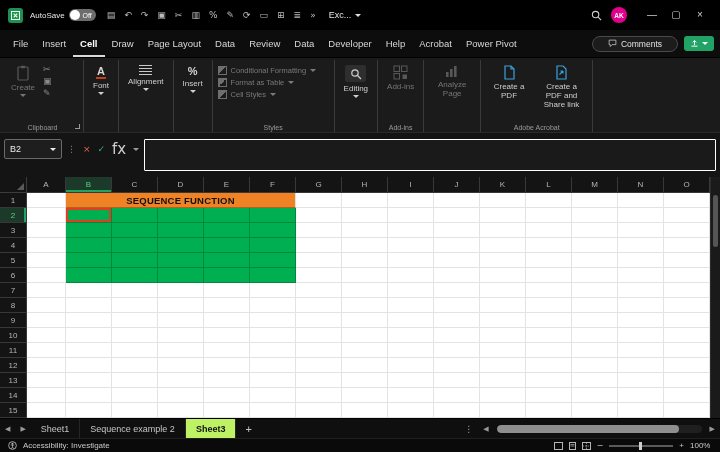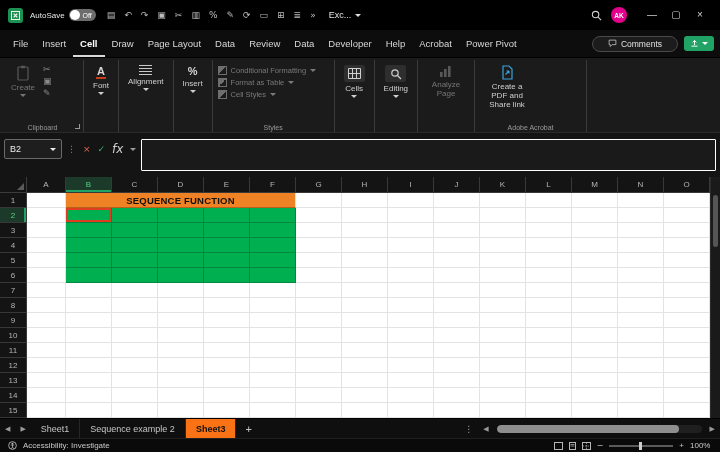--- a/index.html
+++ b/index.html
@@ -51,21 +51,21 @@
   .srow-ic{width:9px;height:9px;border:1px solid #6e6e6e;background:linear-gradient(135deg,#6e6e6e 50%,transparent 50%);flex:0 0 auto}
   .two-line{width:50px}
 
   
   .formulabar{height:45px;background:#141414;display:flex;align-items:flex-start;padding:6px 4px 0;gap:5px;border-top:1px solid #2a2a2a}
   .namebox{width:58px;height:20px;background:#1e1e1e;border:1px solid #6a6a6a;border-radius:2px;color:#ececec;font-size:9px;display:flex;align-items:center;justify-content:space-between;padding:0 5px}
   .fbtns{display:flex;align-items:center;gap:7px;height:20px;font-size:9px}
   .fsep{color:#7a7a7a;font-size:9px}
   .fcancel{color:#e0674f}
   .fenter{color:#3fae72}
-  .ffx{color:#cfcfcf;font-style:italic;font-size:12px}
+  .ffx{color:#cfcfcf;font-size:15px}
   .formula-input{flex:1;height:32px;border:1px solid #fff;background:#1a1a1a;border-radius:1px;color:#e8e8e8;font-size:9px;padding:2px 4px}
 
   
   .sheet{display:flex;background:#fff}
   .grid{display:grid;grid-template-columns:27px 39px repeat(14,46px);grid-template-rows:16px repeat(15,15px);width:710px;height:241px;background:#fff}
   .g-corner{background:#141414;border-right:1px solid #3c3c3c;border-bottom:1px solid #3c3c3c;position:relative}
   .g-corner::after{content:"";position:absolute;right:2px;bottom:2px;border-left:7px solid transparent;border-bottom:7px solid #5a5a5a}
   .g-ch,.g-rh{background:#141414;color:#b5b5b5;font-size:8px;display:flex;align-items:center;justify-content:center;border-right:1px solid #383838;border-bottom:1px solid #383838}
   .g-ch.hl,.g-rh.hl{background:#1c3a2a;color:#58d18a}
   .g-ch.hl{box-shadow:inset 0 -2px 0 #21a366}
@@ -75,21 +75,21 @@
   .g-cell.sel{position:relative;z-index:2}
   .g-banner{display:flex;align-items:center;justify-content:center;font-weight:bold;font-size:9.5px;letter-spacing:.2px;border-right:1px solid #e3e3e3;border-bottom:1px solid rgba(0,0,0,.25)}
   .vscroll{width:10px;height:241px;background:#1a1a1a;border-left:1px solid #2c2c2c;padding:2px}
   .vthumb{margin-top:16px;height:52px;background:#555;border-radius:3px}
 
   
   .sheetbar{height:20px;background:#0f0f0f;display:flex;align-items:center;color:#c6c6c6;font-size:9px;border-top:1px solid #000}
   .snav{padding:0 5px;color:#9a9a9a;font-size:7px}
   .sheet-tabs{display:flex;height:100%}
   .sheet-tab{height:100%;display:flex;align-items:center;padding:0 10px;color:#c6c6c6;border-right:1px solid #262626;white-space:nowrap}
-  .sheet-tab.active{background:#f97316;color:#111;font-weight:bold;}
+  .sheet-tab.active{background:#bef264;color:#111;font-weight:bold;}
   .add-sheet{padding:0 9px;color:#c6c6c6;font-size:11px}
   .sspacer{flex:1}
   .hscroll{width:205px;height:8px;background:#1f1f1f;border-radius:4px;margin:0 3px;overflow:hidden}
   .hthumb{width:182px;height:8px;background:#8f8f8f;border-radius:4px}
 
   
   .statusbar{height:14px;background:#0a0a0a;border-top:1px solid #1f1f1f;display:flex;align-items:center;padding:0 8px;gap:6px;font-size:8px;color:#c9c9c9}
   .view-ics{display:flex;gap:5px;align-items:center}
   .zoom-track{width:64px;height:2px;background:#5a5a5a;position:relative}
   .zoom-thumb{position:absolute;left:30px;top:-3px;width:3px;height:8px;background:#cfcfcf}
@@ -233,58 +233,66 @@
       </div>
       <div class="style-row">
         <span class="srow-ic"></span>
         <span>Cell Styles</span>
         <span class="chev"></span>
       </div>
     </div>
     <div class="rgroup-label">Styles</div>
   </div>
 
-  <div class="rgroup">
-    <div class="rbtn-big">
-      <span class="icon-tile">
-          <svg width="13" height="11" viewBox="0 0 13 11">
-            <path d="M0.5 0.5h12v10h-12zM0.5 5.5h12M4.5 0.5v10M8.5 0.5v10" fill="none" stroke="#cfcfcf" stroke-width="1"></path>
-          </svg>
-        </span>
-      <span>Cells</span>
-      <span class="chev"></span>
-    </div>
-  </div>
 
   <div class="rgroup">
     <div class="rbtn-big">
       <span class="icon-tile">
           <svg width="12" height="12" viewBox="0 0 12 12">
             <circle cx="5" cy="5" r="3.2" fill="none" stroke="#cfcfcf" stroke-width="1.2"></circle>
             <path d="M7.5 7.5L11 11" stroke="#cfcfcf" stroke-width="1.2"></path>
           </svg>
         </span>
       <span>Editing</span>
       <span class="chev"></span>
     </div>
   </div>
 
+  <div class="rgroup">
+    <div class="rbtn-big dim">
+      <svg width="15" height="15" viewBox="0 0 15 15">
+          <rect x="1" y="1" width="5.5" height="5.5" fill="none" stroke="#8a8a8a"></rect>
+          <rect x="8.5" y="1" width="5.5" height="5.5" fill="none" stroke="#8a8a8a"></rect>
+          <rect x="1" y="8.5" width="5.5" height="5.5" fill="none" stroke="#8a8a8a"></rect>
+          <rect x="9.5" y="9.5" width="4.5" height="4.5" fill="#8a8a8a"></rect>
+        </svg>
+      <span>Add-ins</span>
+    </div>
+    <div class="rgroup-label">Add-ins</div>
+  </div>
 
   <div class="rgroup">
     <div class="rbtn-big dim two-line" style="width:46px">
       <svg width="14" height="13" viewBox="0 0 14 13">
           <rect x="1" y="7" width="2.6" height="5" fill="#8a8a8a"></rect>
           <rect x="5" y="4" width="2.6" height="8" fill="#8a8a8a"></rect>
           <rect x="9" y="1" width="2.6" height="11" fill="#8a8a8a"></rect>
         </svg>
       <span>Analyze Page</span>
     </div>
   </div>
 
   <div class="rgroup" style="width:112px">
+    <div class="rbtn-big two-line" style="width:48px">
+      <svg width="13" height="15" viewBox="0 0 13 15">
+          <path d="M2 1h6l3 3v10H2z" fill="none" stroke="#3AA3DC" stroke-width="1.2"></path>
+          <path d="M8 1v3h3" fill="none" stroke="#3AA3DC" stroke-width="1.2"></path>
+        </svg>
+      <span>Create a PDF</span>
+    </div>
     <div class="rbtn-big two-line" style="width:54px">
       <svg width="13" height="15" viewBox="0 0 13 15">
           <path d="M2 1h6l3 3v10H2z" fill="none" stroke="#3AA3DC" stroke-width="1.2"></path>
           <path d="M4.5 9.5L8 6M8 6H5.5M8 6v2.5" fill="none" stroke="#3AA3DC" stroke-width="1.1"></path>
         </svg>
       <span>Create a PDF and Share link</span>
     </div>
     <div class="rgroup-label">Adobe Acrobat</div>
   </div>
 

